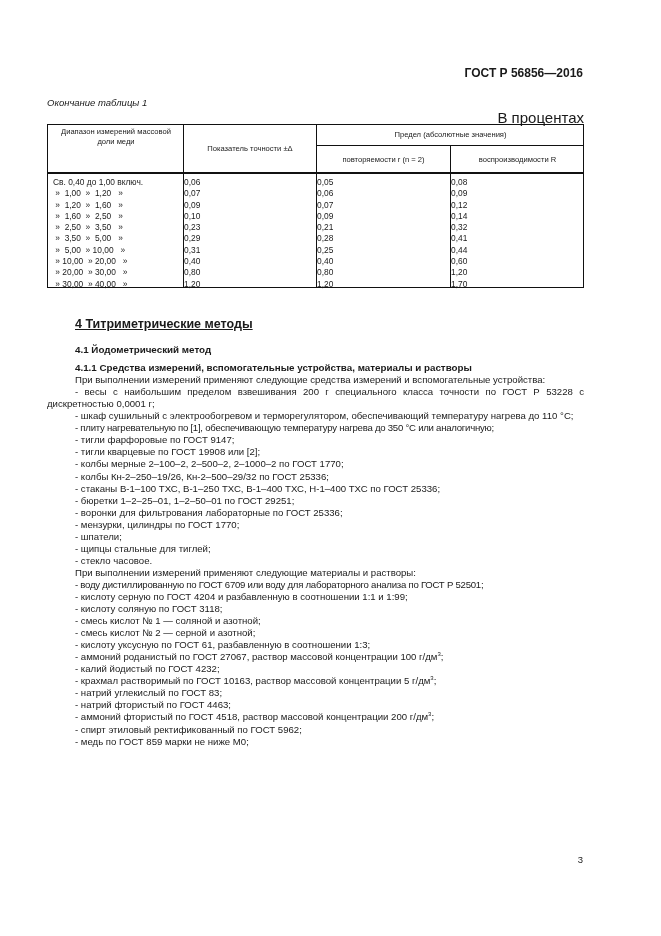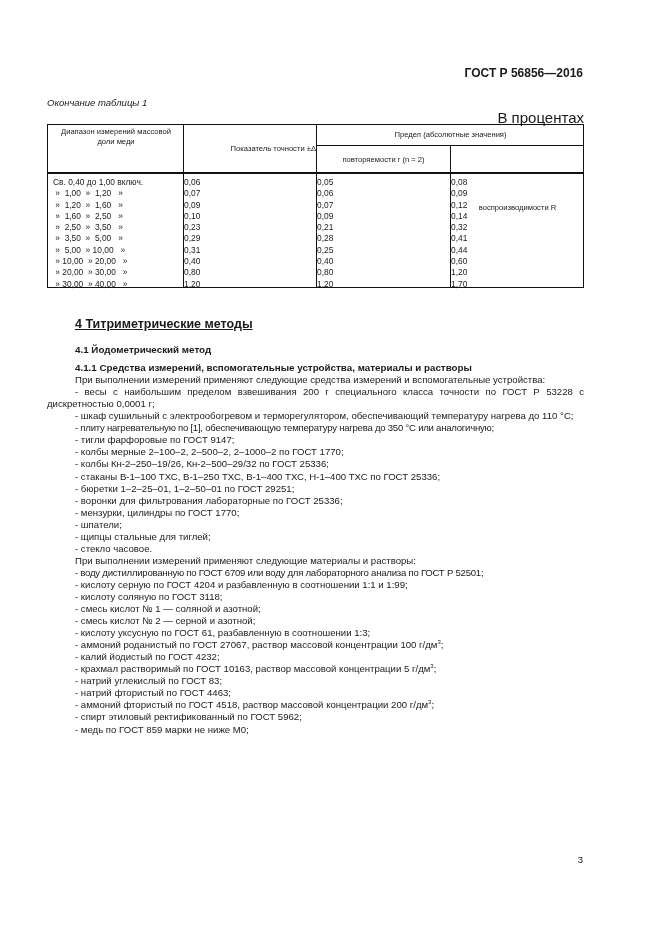--- a/index.html
+++ b/index.html
@@ -34,24 +34,24 @@
 <div class="abs" id="units">В процентах</div>
 
 <div class="abs" id="tbl">
   <div class="vline" style="left:135px"></div>
   <div class="vline" style="left:268px"></div>
   <div class="vline" style="left:402px; top:20px"></div>
   <div class="hline" style="left:268px; right:0; top:20px"></div>
   <div class="hline" style="left:0; right:0; top:47px; border-top-width:2.5px"></div>
 
   <div class="hcell" style="left:10px; width:116px; top:2px;">Диапазон измерений массовой доли меди</div>
-  <div class="hcell" style="left:136px; width:132px; top:19px;text-align:right;">Показатель точности ±Δ</div>
+  <div class="hcell" style="left:136px; width:132px; top:19px;">Показатель точности ±Δ</div>
   <div class="hcell" style="left:269px; width:267px; top:5px;">Предел (абсолютные значения)</div>
   <div class="hcell" style="left:269px; width:133px; top:30px;">повторяемости r (n = 2)</div>
-  <div class="hcell" style="left:403px; width:133px; top:30px;margin-top:48px;">воспроизводимости R</div>
+  <div class="hcell" style="left:403px; width:133px; top:30px;">воспроизводимости R</div>
 
   <div class="col-rows" style="left:5px; width:128px;">
     <div>Св. 0,40 до 1,00 включ.</div>
     <div> »  1,00  »  1,20   »</div>
     <div> »  1,20  »  1,60   »</div>
     <div> »  1,60  »  2,50   »</div>
     <div> »  2,50  »  3,50   »</div>
     <div> »  3,50  »  5,00   »</div>
     <div> »  5,00  » 10,00   »</div>
     <div> » 10,00  » 20,00   »</div>
@@ -98,20 +98,21 @@
 
 <div class="abs" id="text">
   <p class="h1">4  Титриметрические методы</p>
   <p class="h2">4.1  Йодометрический метод</p>
   <p class="h3">4.1.1  Средства измерений, вспомогательные устройства, материалы и растворы</p>
   <p class="p">При выполнении измерений применяют следующие средства измерений и вспомогательные устройства:</p>
   <p class="li-j">- весы с наибольшим пределом взвешивания 200 г специального класса точности по ГОСТ Р 53228 с дискретностью 0,0001 г;</p>
   <p class="li-j">- шкаф сушильный с электрообогревом и терморегулятором, обеспечивающий температуру нагрева до 110 °С;</p>
   <p class="li" style="letter-spacing:-0.25px">- плиту нагревательную по [1], обеспечивающую температуру нагрева до 350 °С или аналогичную;</p>
   <p class="li">- тигли фарфоровые по ГОСТ 9147;</p>
+  <p class="li">- тигли кварцевые по ГОСТ 19908 или [2];</p>
   <p class="li">- колбы мерные 2–100–2, 2–500–2, 2–1000–2 по ГОСТ 1770;</p>
   <p class="li">- колбы Кн-2–250–19/26, Кн-2–500–29/32 по ГОСТ 25336;</p>
   <p class="li">- стаканы В-1–100 ТХС, В-1–250 ТХС, В-1–400 ТХС, Н-1–400 ТХС по ГОСТ 25336;</p>
   <p class="li">- бюретки 1–2–25–01, 1–2–50–01 по ГОСТ 29251;</p>
   <p class="li">- воронки для фильтрования лабораторные по ГОСТ 25336;</p>
   <p class="li">- мензурки, цилиндры по ГОСТ 1770;</p>
   <p class="li">- шпатели;</p>
   <p class="li">- щипцы стальные для тиглей;</p>
   <p class="li">- стекло часовое.</p>
   <p class="li">При выполнении измерений применяют следующие материалы и растворы:</p>

